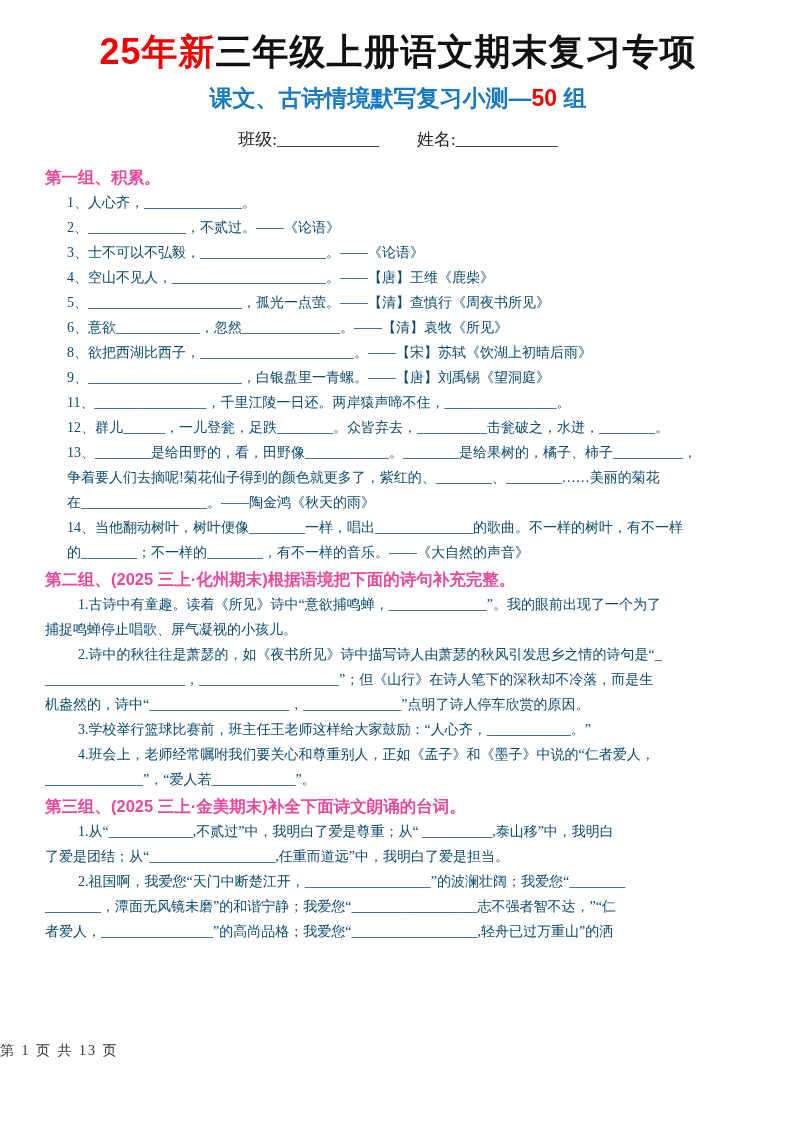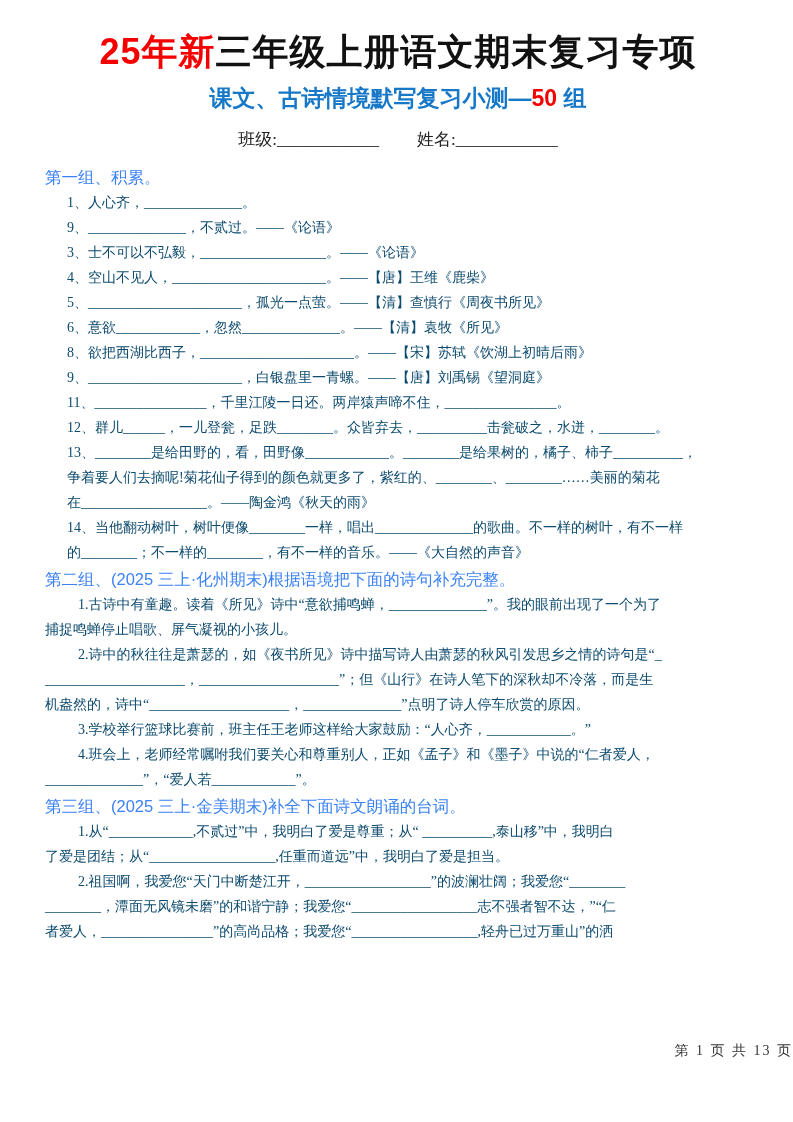--- a/index.html
+++ b/index.html
@@ -46,34 +46,34 @@
   .idline .gap{display:inline-block;width:38px;}
   .body{margin-top:13px;}
   .line{
     font-size:14px;
     line-height:25px;
     white-space:nowrap;
     color:#0c4a6e;
   }
   .sec{
     font-family:"Liberation Sans", sans-serif;
-    font-weight:normal;
+    font-weight:bold;
     font-size:16.5px;
     line-height:25px;
-    color:#3b82f6;
+    color:#ec4899;
     white-space:nowrap;
     margin-top:2px;
   }
   .ind1{padding-left:22px;}   
   .ind2{padding-left:33px;}   
   .footer{
     position:absolute;
     left:0;right:0;
     bottom:62px;
-    text-align:right;
+    text-align:left;
     font-size:14px;
     letter-spacing:2px;
     color:#333333;
   }
 </style>
 </head>
 <body>
 
 <div class="page">
   <div class="content">
@@ -87,21 +87,21 @@
     </div>
 
     <div class="idline">
       <span>班级:</span><span>____________</span><span class="gap"></span><span>姓名:</span><span>____________</span>
     </div>
 
     <div class="body">
 
       <div class="sec">第一组、积累。</div>
       <div class="line ind1">1、人心齐，______________。</div>
-      <div class="line ind1">9、______________，不贰过。——《论语》</div>
+      <div class="line ind1">2、______________，不贰过。——《论语》</div>
       <div class="line ind1">3、士不可以不弘毅，__________________。——《论语》</div>
       <div class="line ind1">4、空山不见人，______________________。——【唐】王维《鹿柴》</div>
       <div class="line ind1">5、______________________，孤光一点萤。——【清】查慎行《周夜书所见》</div>
       <div class="line ind1">6、意欲____________，忽然______________。——【清】袁牧《所见》</div>
       <div class="line ind1">8、欲把西湖比西子，______________________。——【宋】苏轼《饮湖上初晴后雨》</div>
       <div class="line ind1">9、______________________，白银盘里一青螺。——【唐】刘禹锡《望洞庭》</div>
       <div class="line ind1">11、________________，千里江陵一日还。两岸猿声啼不住，________________。</div>
       <div class="line ind1">12、群儿______，一儿登瓮，足跌________。众皆弃去，__________击瓮破之，水迸，________。</div>
       <div class="line ind1">13、________是给田野的，看，田野像____________。________是给果树的，橘子、柿子__________，</div>
       <div class="line ind1">争着要人们去摘呢!菊花仙子得到的颜色就更多了，紫红的、________、________……美丽的菊花</div>

